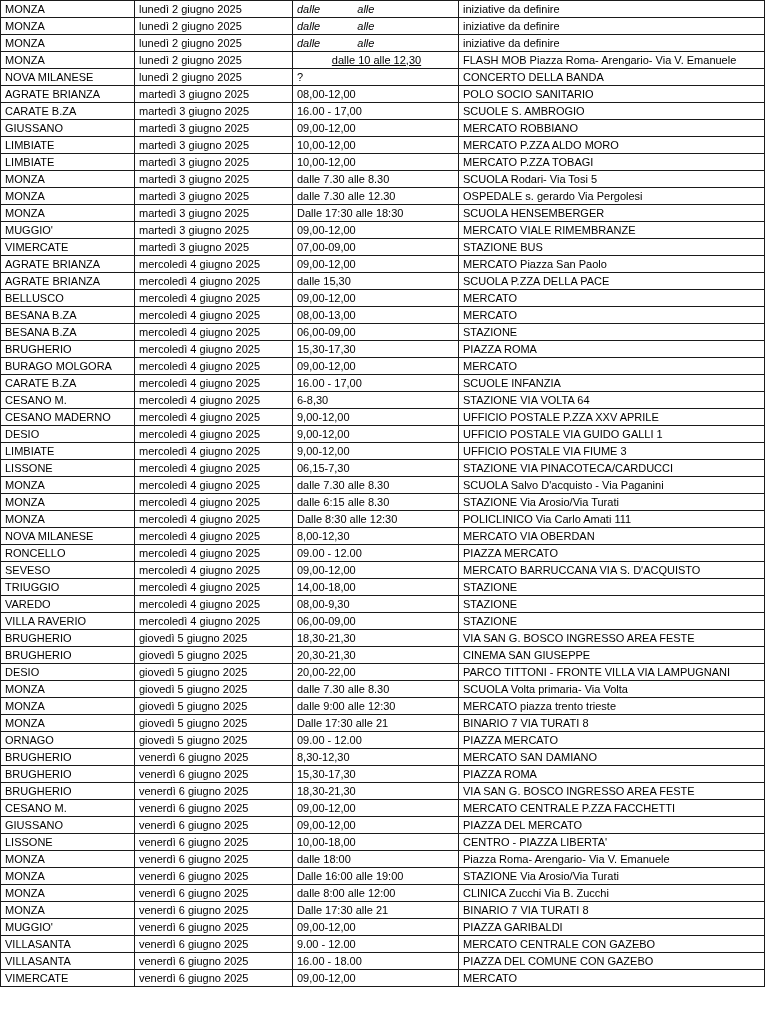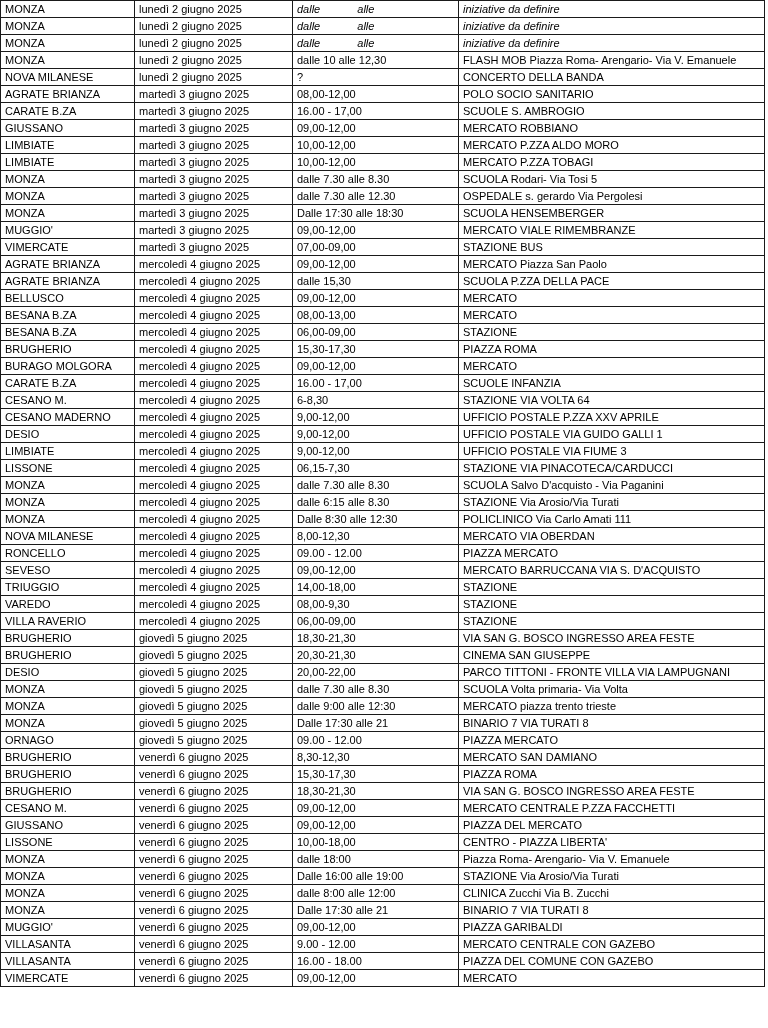--- a/index.html
+++ b/index.html
@@ -35,23 +35,23 @@
     line-height: 15px;
     vertical-align: middle;
     white-space: nowrap;
     overflow: hidden;
     color: #000000;
   }
   td.c-city { padding-left: 4px; }
   td.c-date { padding-left: 5px; }
   td.c-time { text-align: left; padding-left: 2px; }
   td.c-loc  { padding-left: 4px; }
-  td.t-left { text-align: left; padding-left: 4px; }
+  td.t-left { text-align: center; padding-left: 4px; text-decoration: underline; }
   td.t-gap  { font-style: italic; word-spacing: 34px; }
-  td.loc-italic { font-style: italic; }
+  td.loc-italic { }
   td.small  { font-size: 9.5px; }
   td.cursor-bar { border-left: 3px solid #000000; }
 </style>
 </head>
 <body>
 
 <div class="page">
   <table class="schedule">
     <colgroup>
       <col style="width: 134px;">

